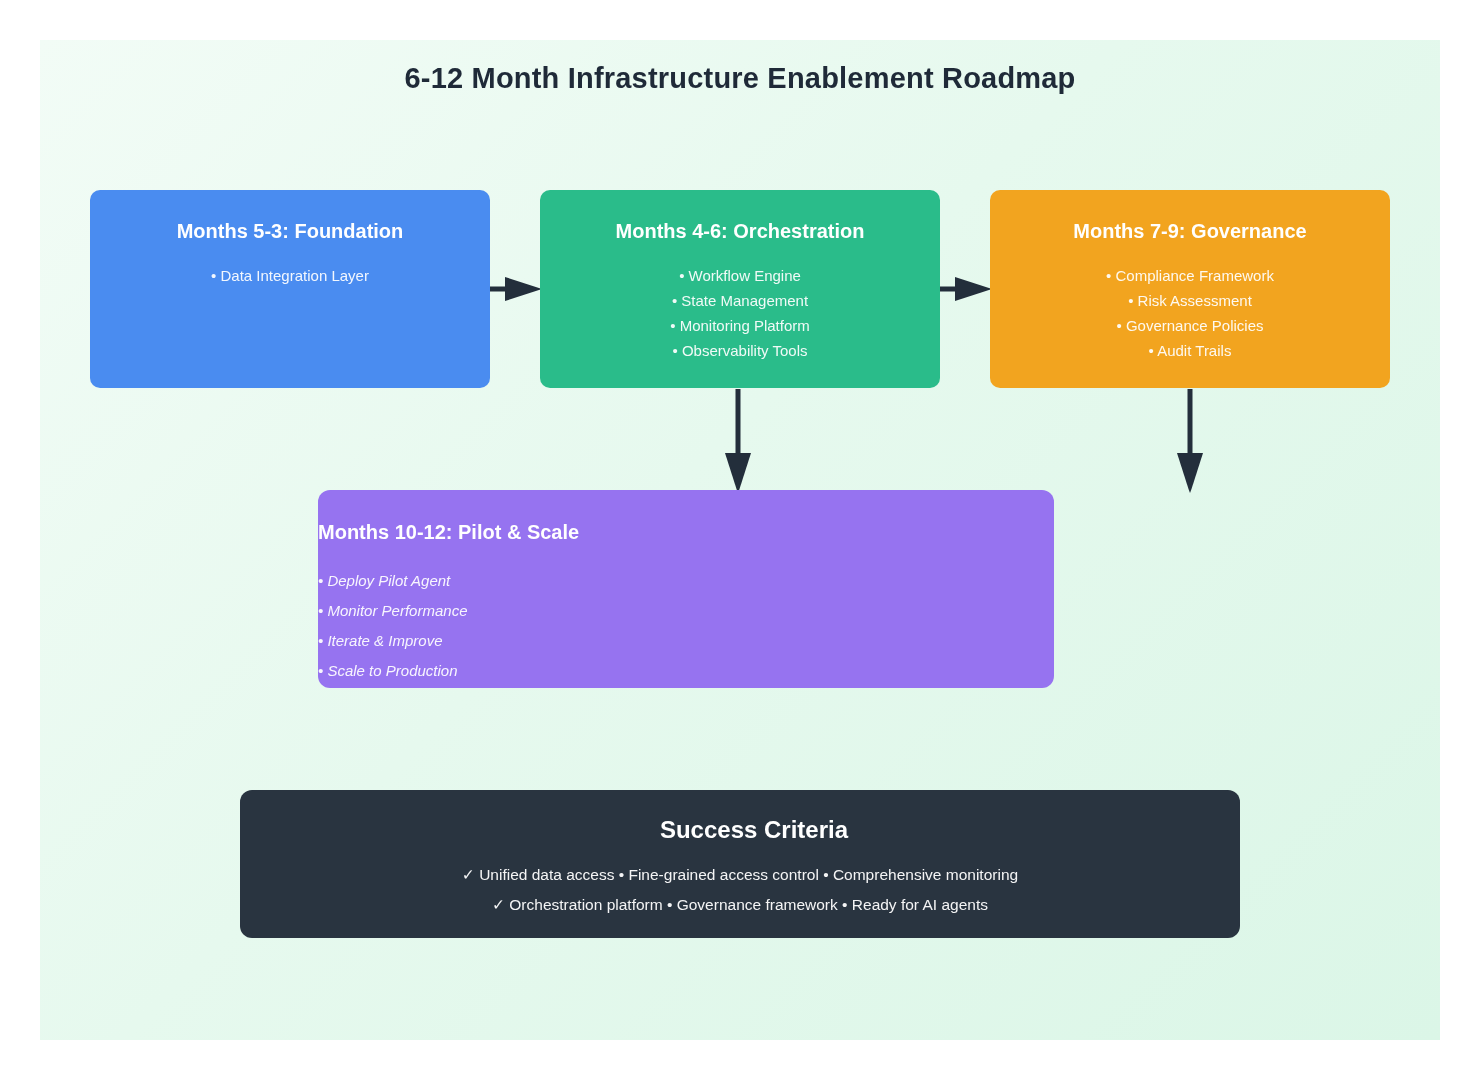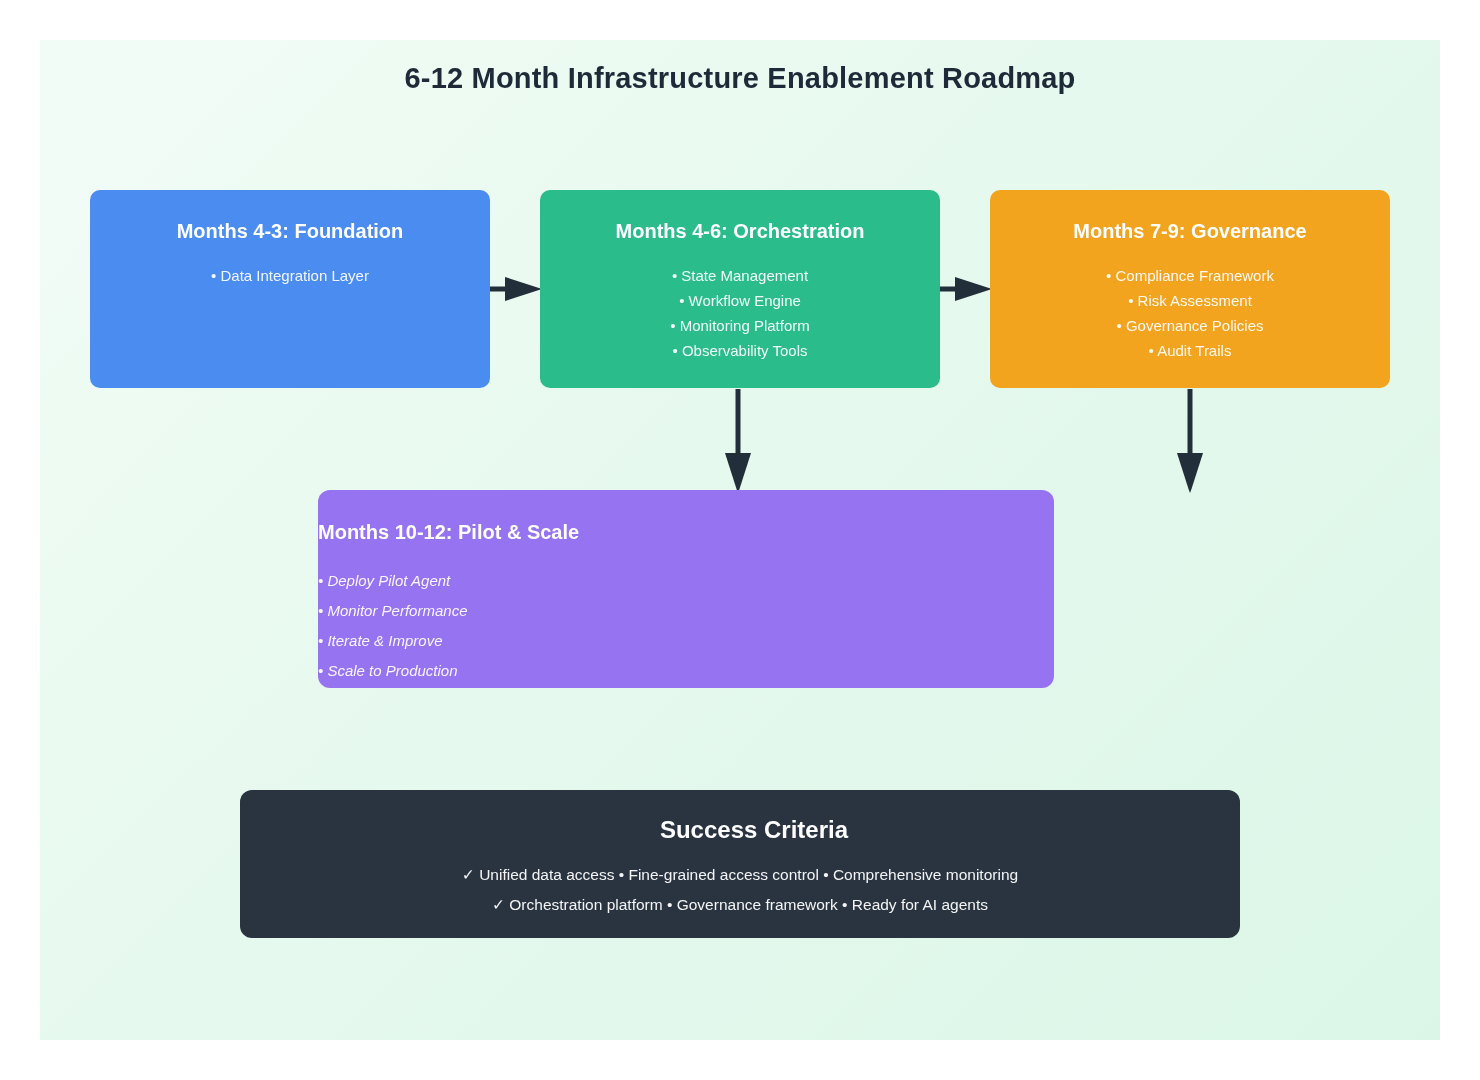--- a/index.html
+++ b/index.html
@@ -50,38 +50,38 @@
 </style>
 </head>
 <body>
 
 <div class="page">
   <div class="canvas">
 
     <h1 class="diagram-title">6-12 Month Infrastructure Enablement Roadmap</h1>
 
     <section class="phase phase-blue">
-      <h2>Months 4-3: Foundation</h2>
+      <h2>Months 5-3: Foundation</h2>
       <ul>
         <li>• Data Integration Layer</li>
       </ul>
     </section>
 
     <div class="arrow arrow-right-1">
       <svg width="53" height="30" viewBox="0 0 53 30">
         <rect x="0" y="12.5" width="17" height="5" fill="#232e3b"></rect>
         <polygon points="15,3 15,27 52,15" fill="#232e3b"></polygon>
       </svg>
     </div>
 
     <section class="phase phase-green">
       <h2>Months 4-6: Orchestration</h2>
       <ul>
+        <li>• Workflow Engine</li>
         <li>• State Management</li>
-        <li>• Workflow Engine</li>
         <li>• Monitoring Platform</li>
         <li>• Observability Tools</li>
       </ul>
     </section>
 
     <div class="arrow arrow-right-2">
       <svg width="53" height="30" viewBox="0 0 53 30">
         <rect x="0" y="12.5" width="17" height="5" fill="#232e3b"></rect>
         <polygon points="15,3 15,27 52,15" fill="#232e3b"></polygon>
       </svg>

